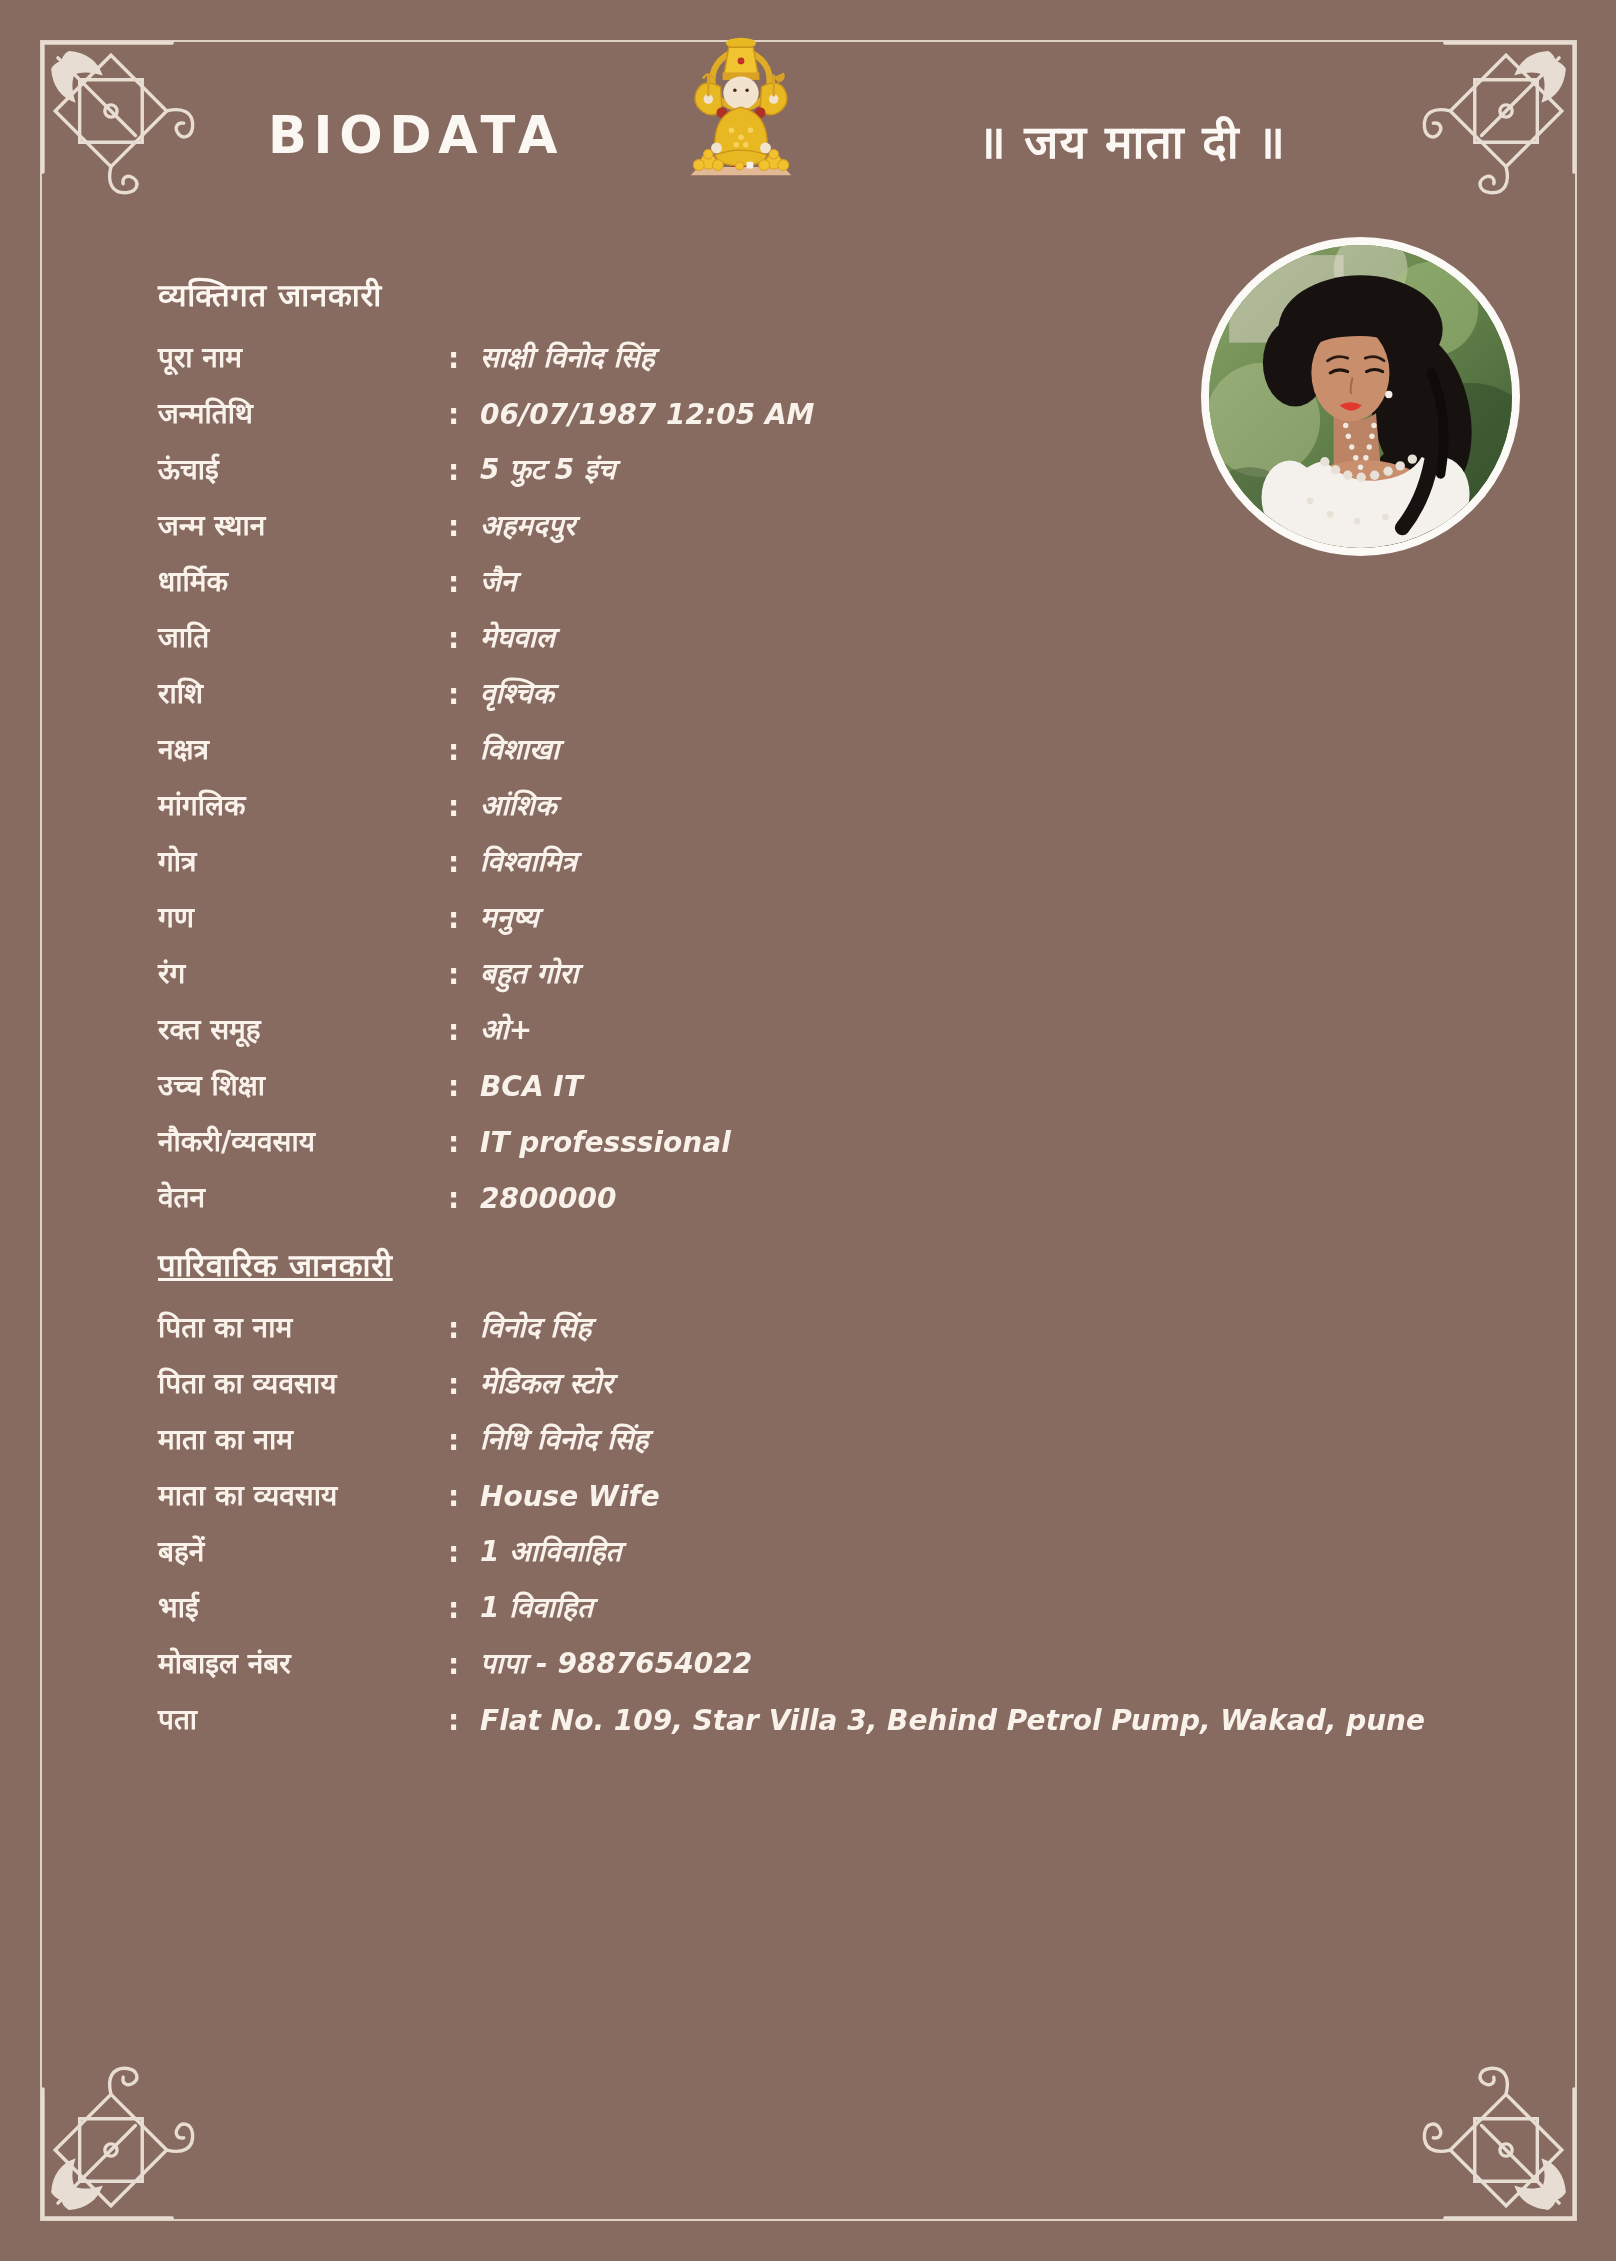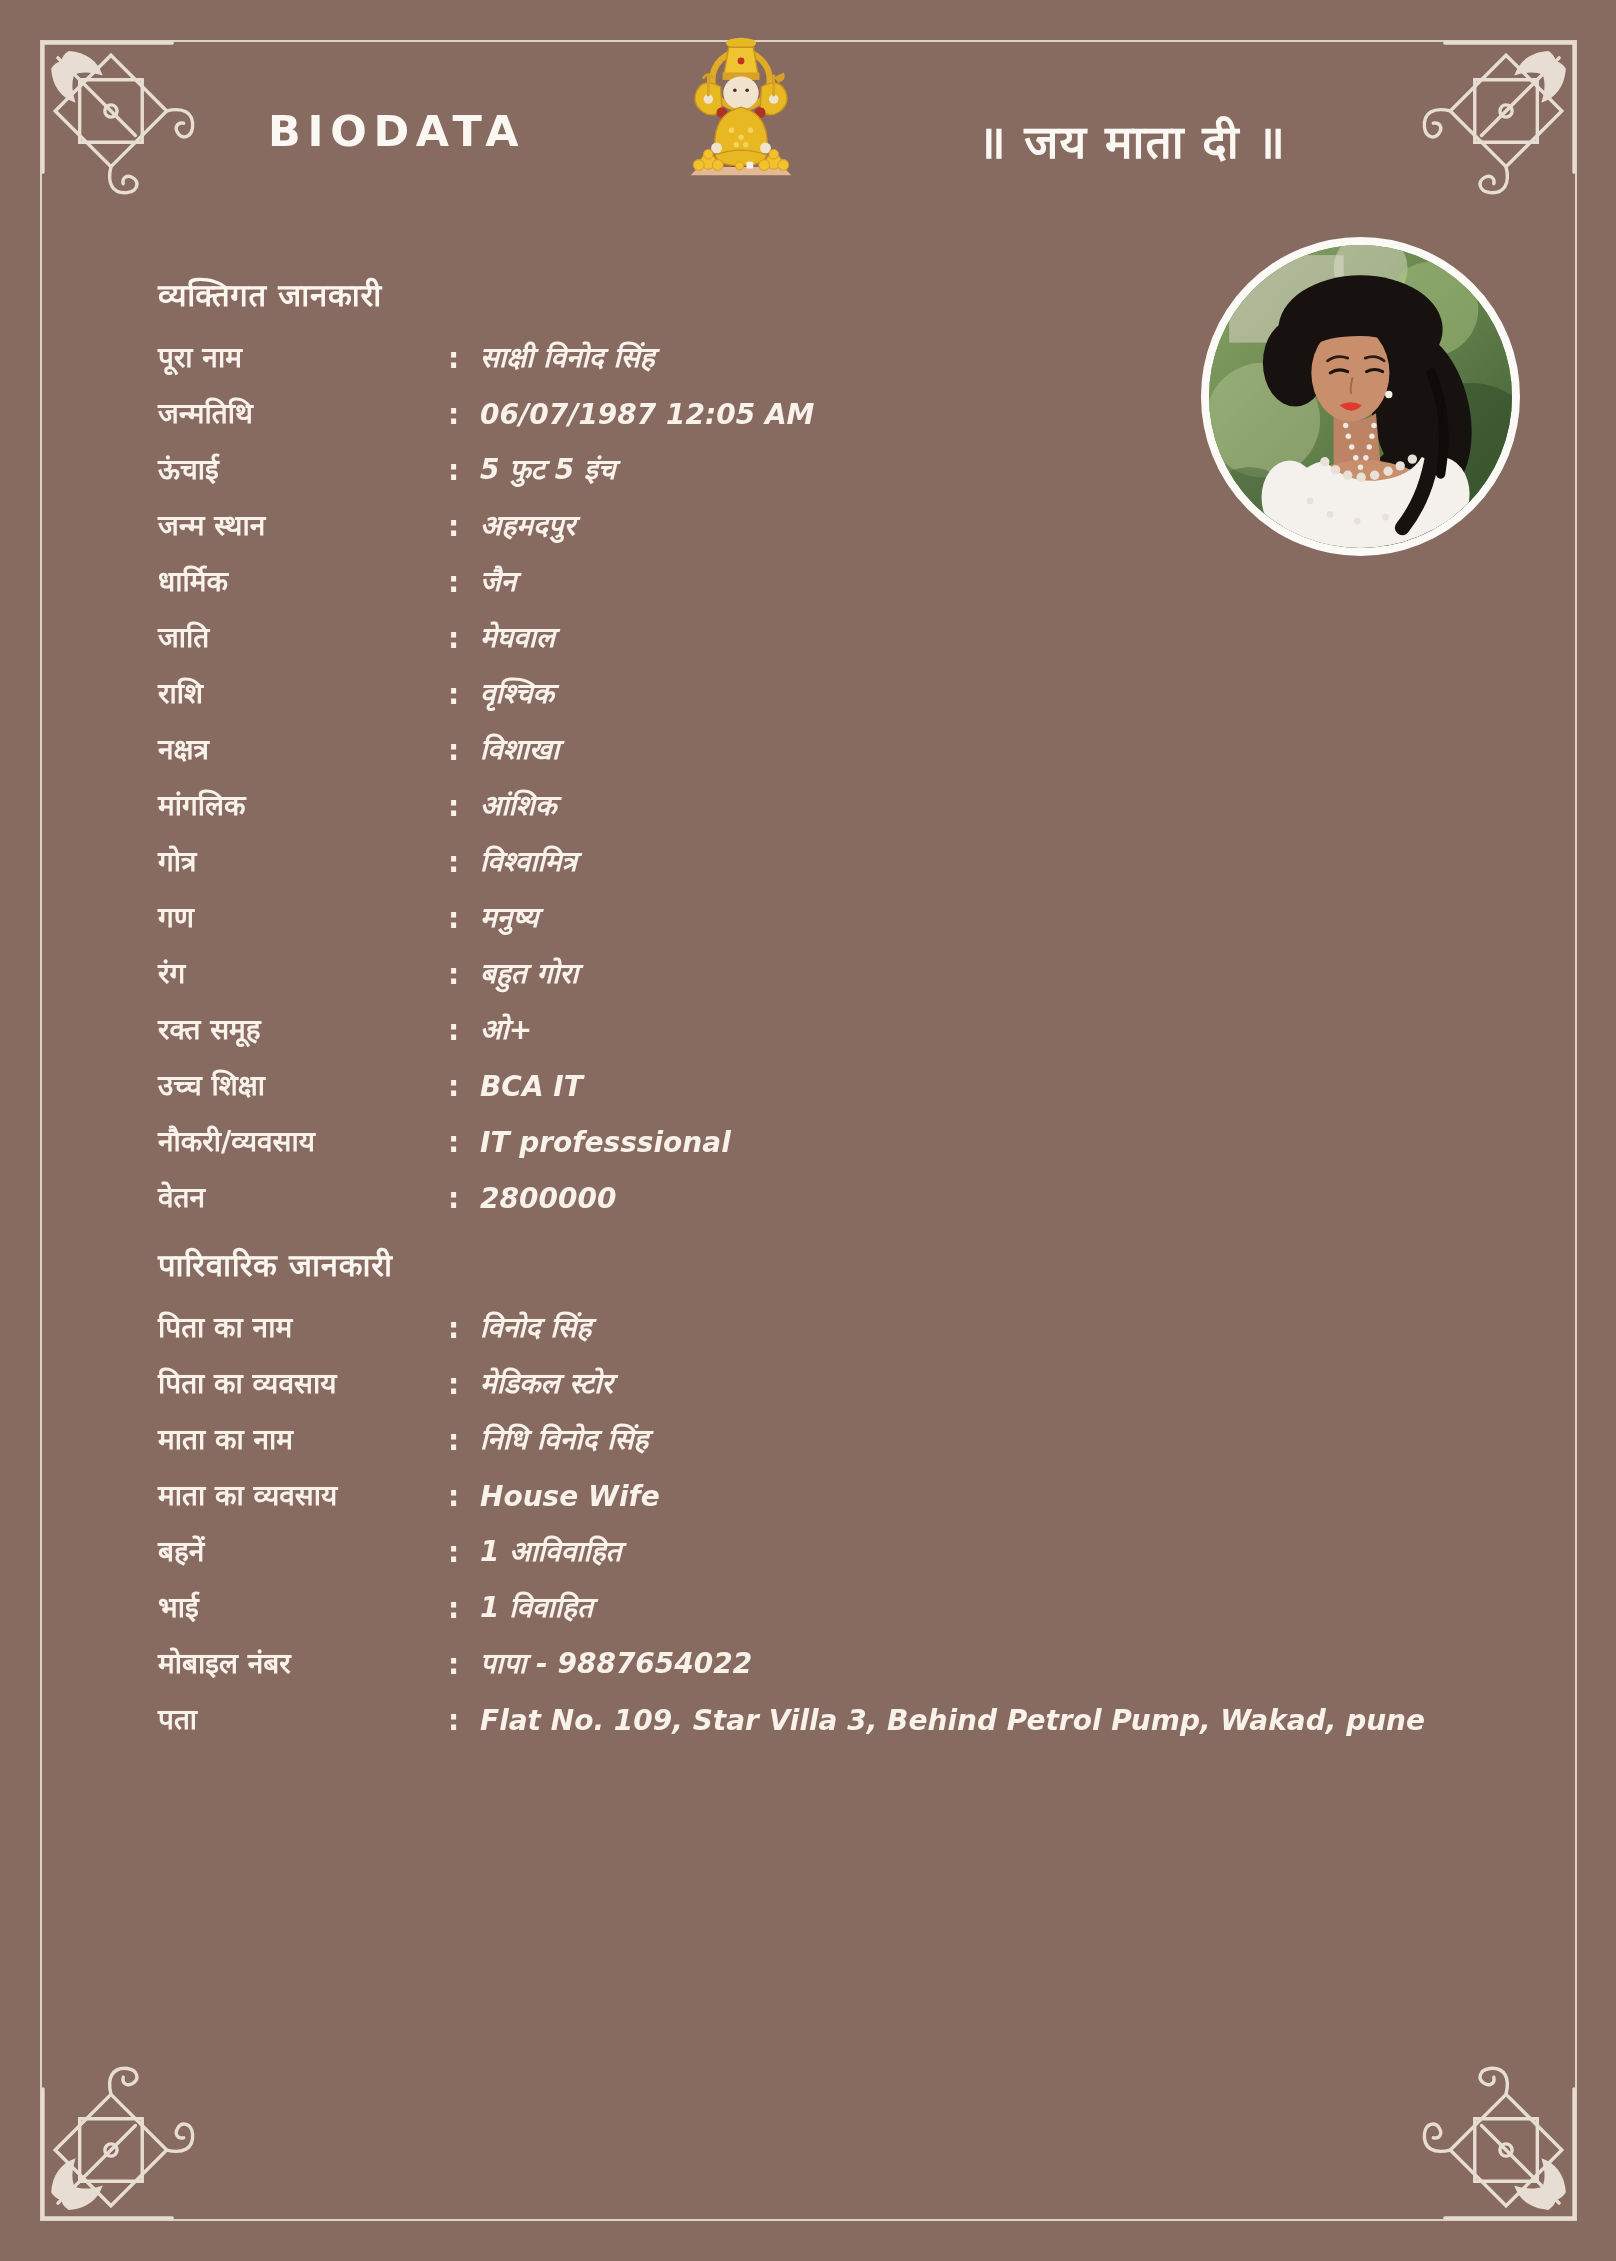--- a/index.html
+++ b/index.html
@@ -18,21 +18,21 @@
     pointer-events:none;
   }
   .corner{position:absolute;width:170px;height:170px;}
   .corner.tl{top:28px;left:28px;}
   .corner.tr{top:28px;right:28px;transform:scaleX(-1);}
   .corner.bl{bottom:28px;left:28px;transform:scaleY(-1);}
   .corner.br{bottom:28px;right:28px;transform:scale(-1,-1);}
 
   .page-title{
     position:absolute;left:268px;top:106px;
-    font-size:43px;font-weight:bold;letter-spacing:6.7px;
+    font-size:51px;font-weight:bold;letter-spacing:6.7px;
     color:#fbf7f2;
   }
   .blessing{
     position:absolute;left:978px;top:109px;
     font-size:46px;font-weight:bold;letter-spacing:1.3px;
     color:#fbf7f2;white-space:nowrap;
   }
   .ganesha{position:absolute;left:686px;top:35px;width:110px;height:143px;}
 
   .photo{
@@ -43,21 +43,21 @@
   }
   .photo svg{display:block;width:303px;height:303px;}
 
   .content{position:absolute;left:158px;top:269px;width:1300px;}
   .section-title{
     height:50px;display:flex;align-items:center;
     font-size:31px;font-weight:bold;color:#fbf6f0;
     letter-spacing:0.7px;
     text-align:center;
   }
-  .section.family .section-title{margin-top:24px;}
+  .section.family .section-title{margin-top:24px;text-decoration:underline;}
   .section.contact .section-title{margin-top:19px;}
   .row{display:flex;align-items:flex-end;height:56px;}
   .row .label{width:290px;font-size:28px;font-weight:600;flex:none;}
   .row .colon{width:32px;font-size:28px;font-weight:600;flex:none;}
   .row .value{font-size:28px;font-weight:600;white-space:nowrap;font-style:italic;}
 </style>
 </head>
 <body>
 
 <div class="page">

